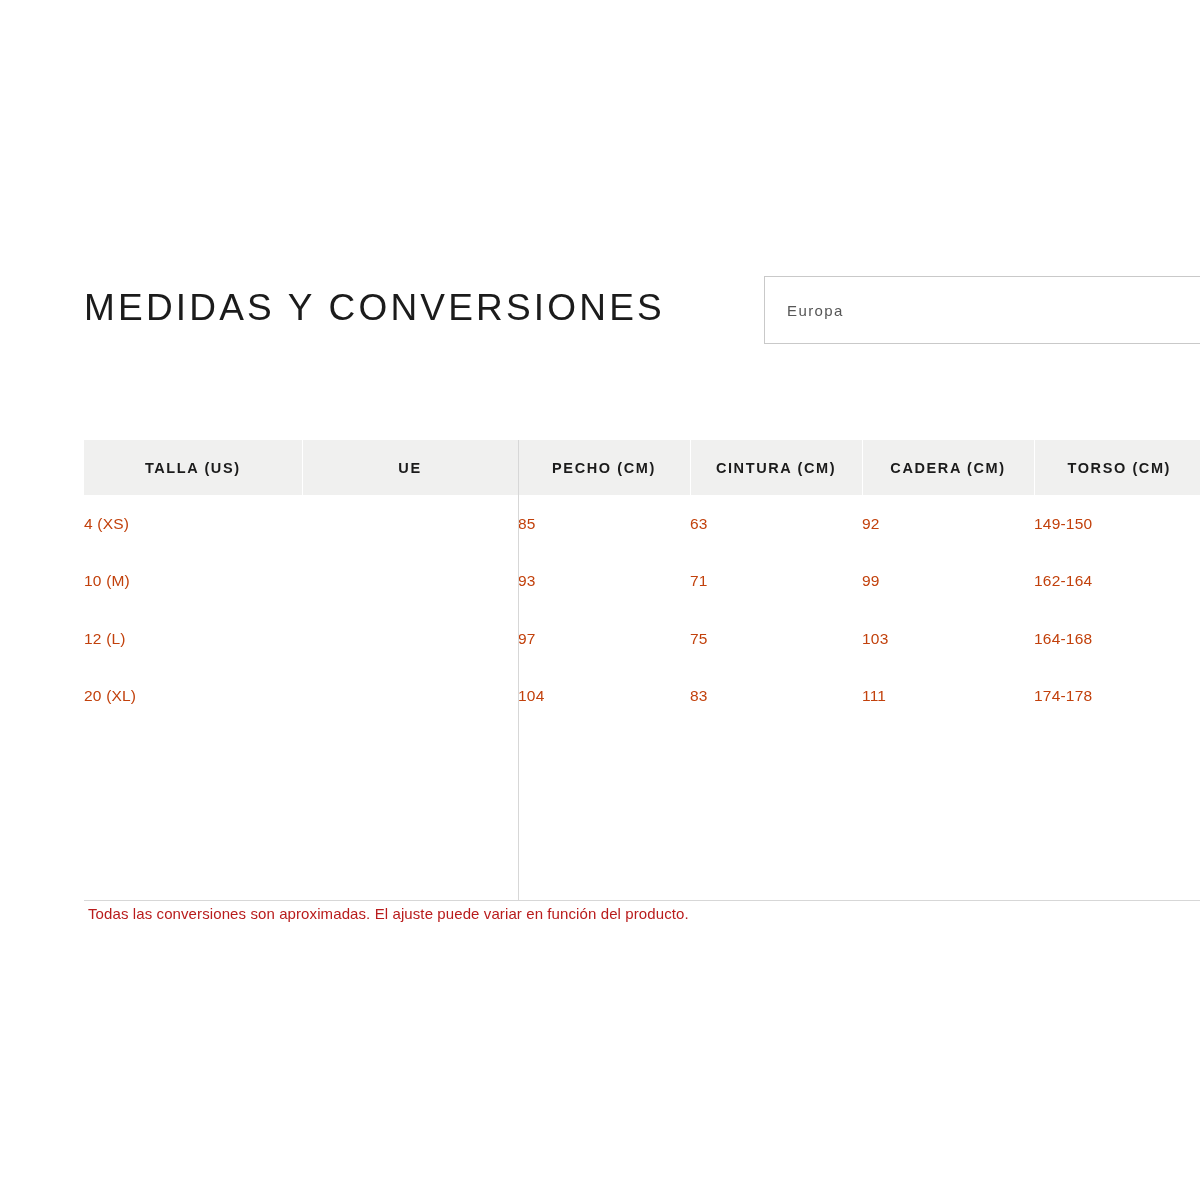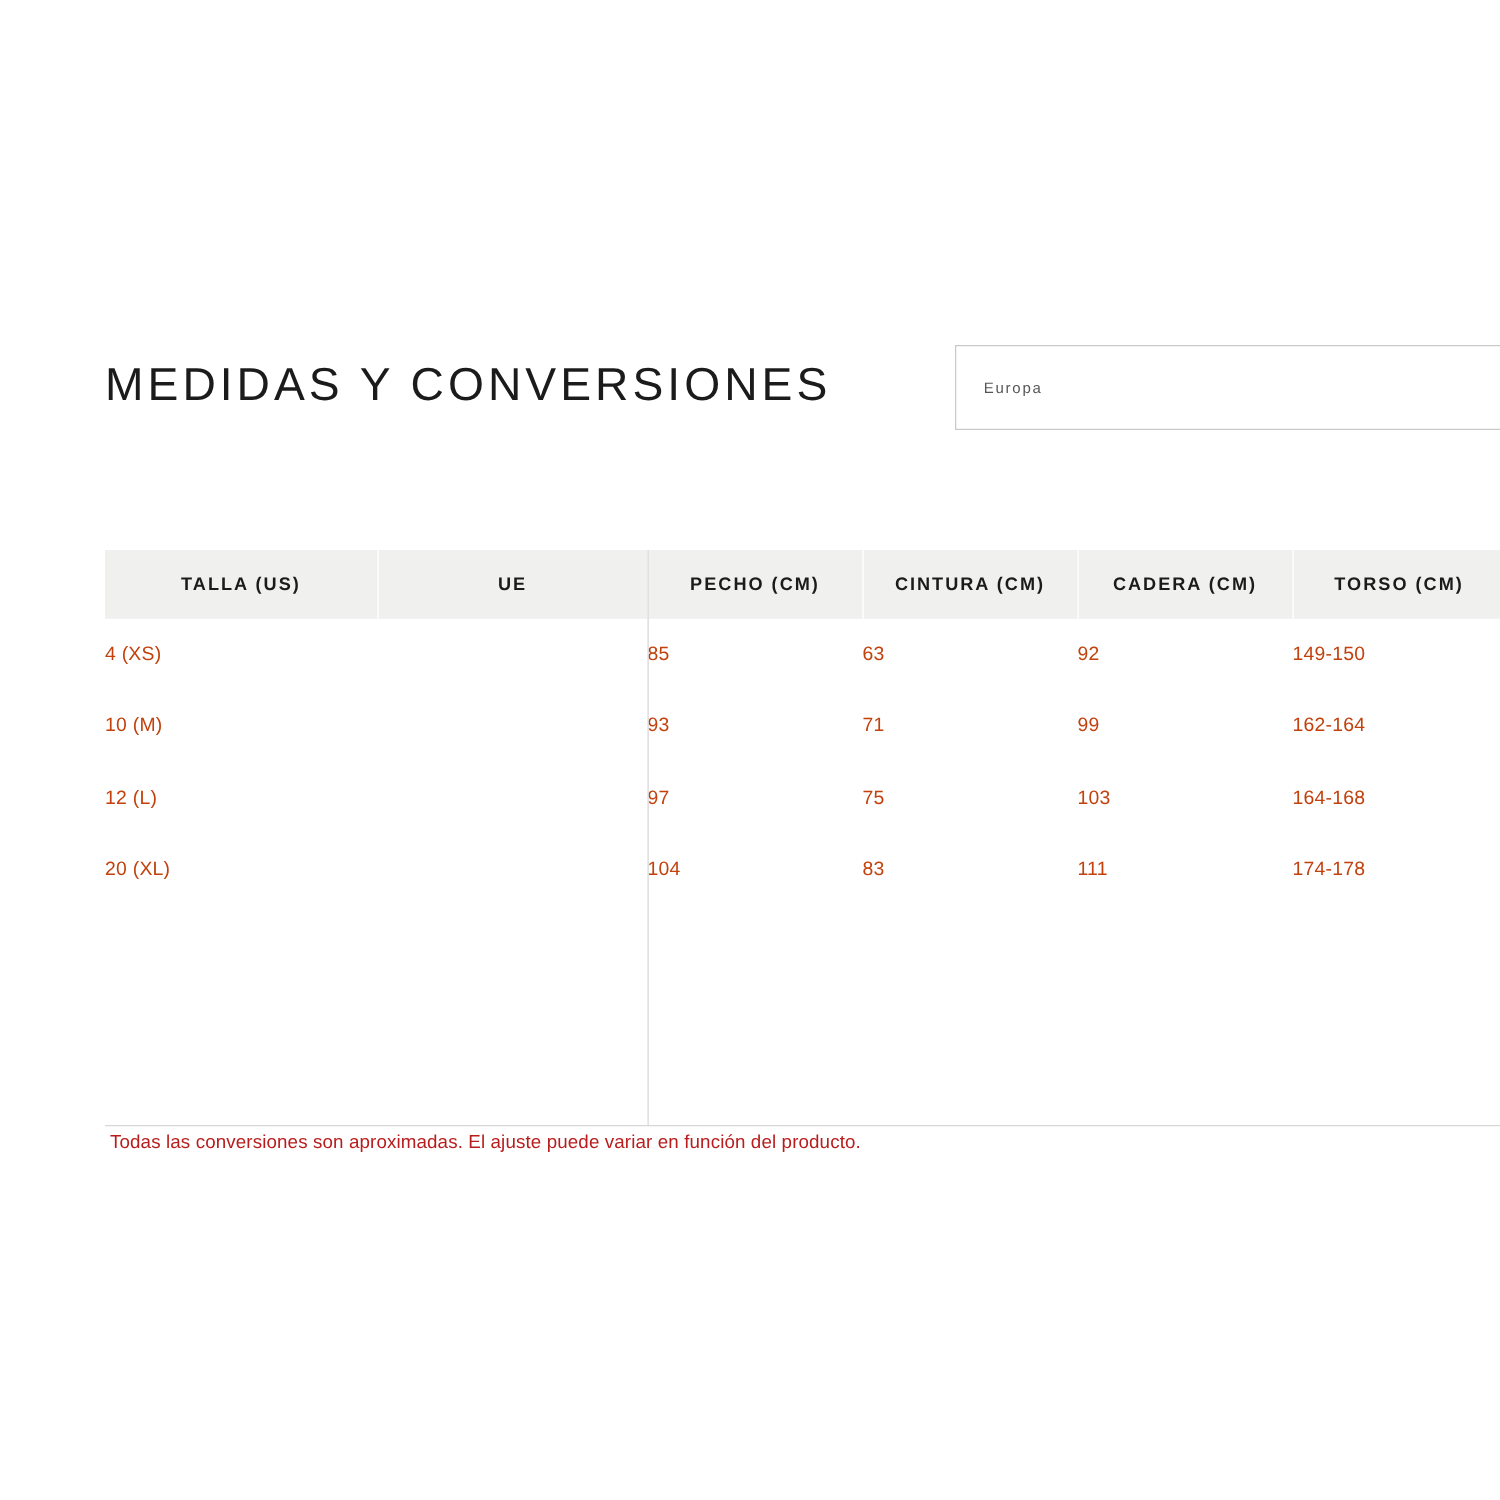--- a/index.html
+++ b/index.html
@@ -50,21 +50,21 @@
     width: 440px;
     height: 68px;
     border: 1px solid #c9c9c9;
     background: #ffffff;
     display: flex;
     align-items: center;
     padding: 0 22px;
     box-sizing: border-box;
   }
   .region-select-value {
-    font-size: 12px;
+    font-size: 15px;
     letter-spacing: 1.4px;
     color: #565656;
   }
 
   
   .table-wrap {
     position: absolute;
     left: 40px;
     top: 440px;
     width: 1120px;

